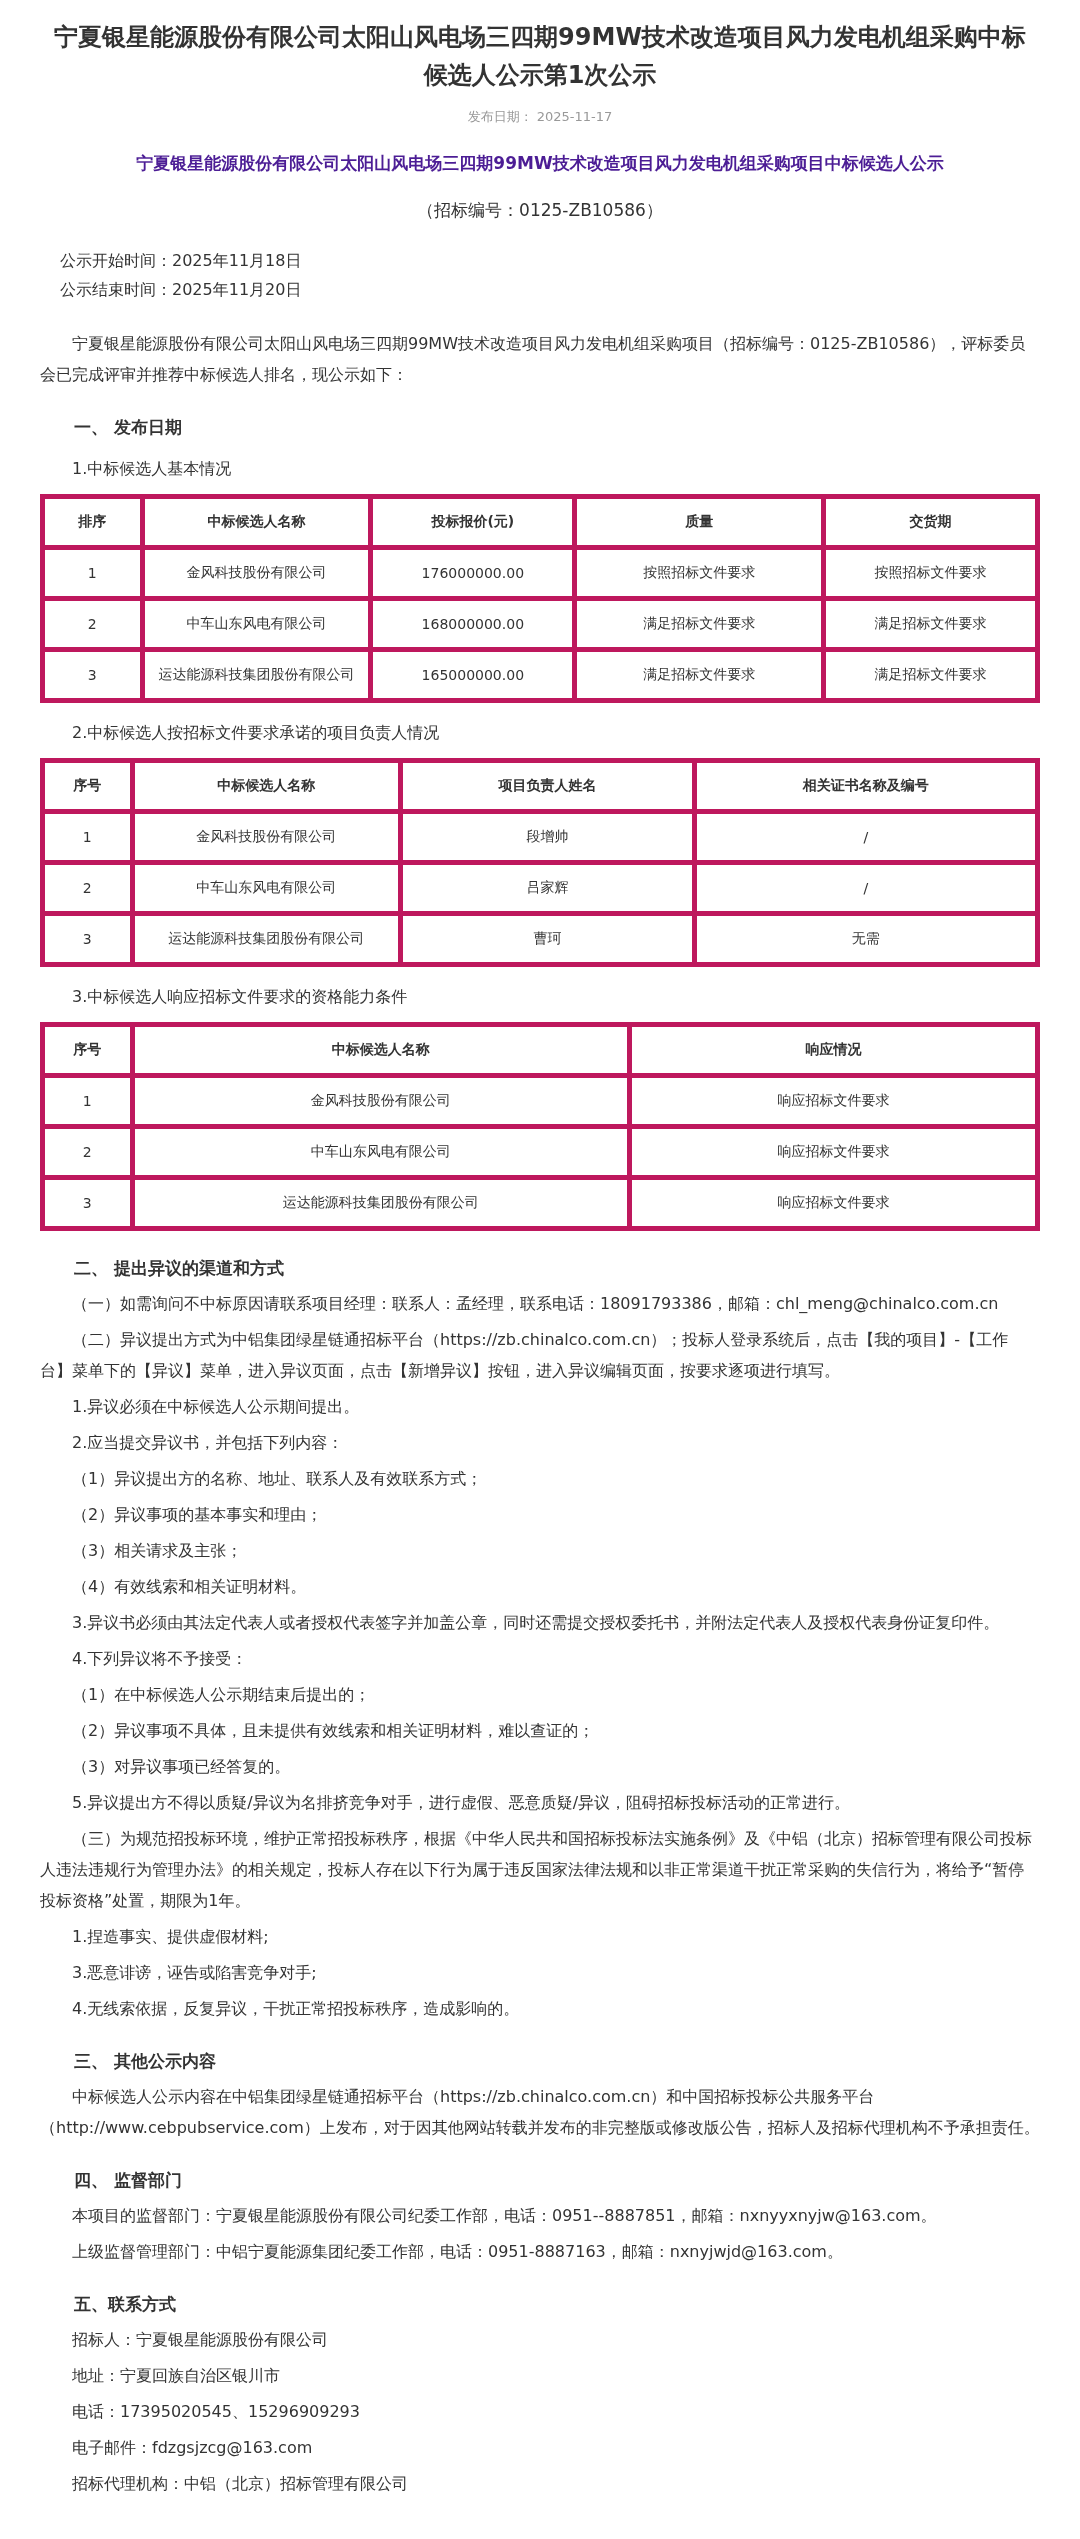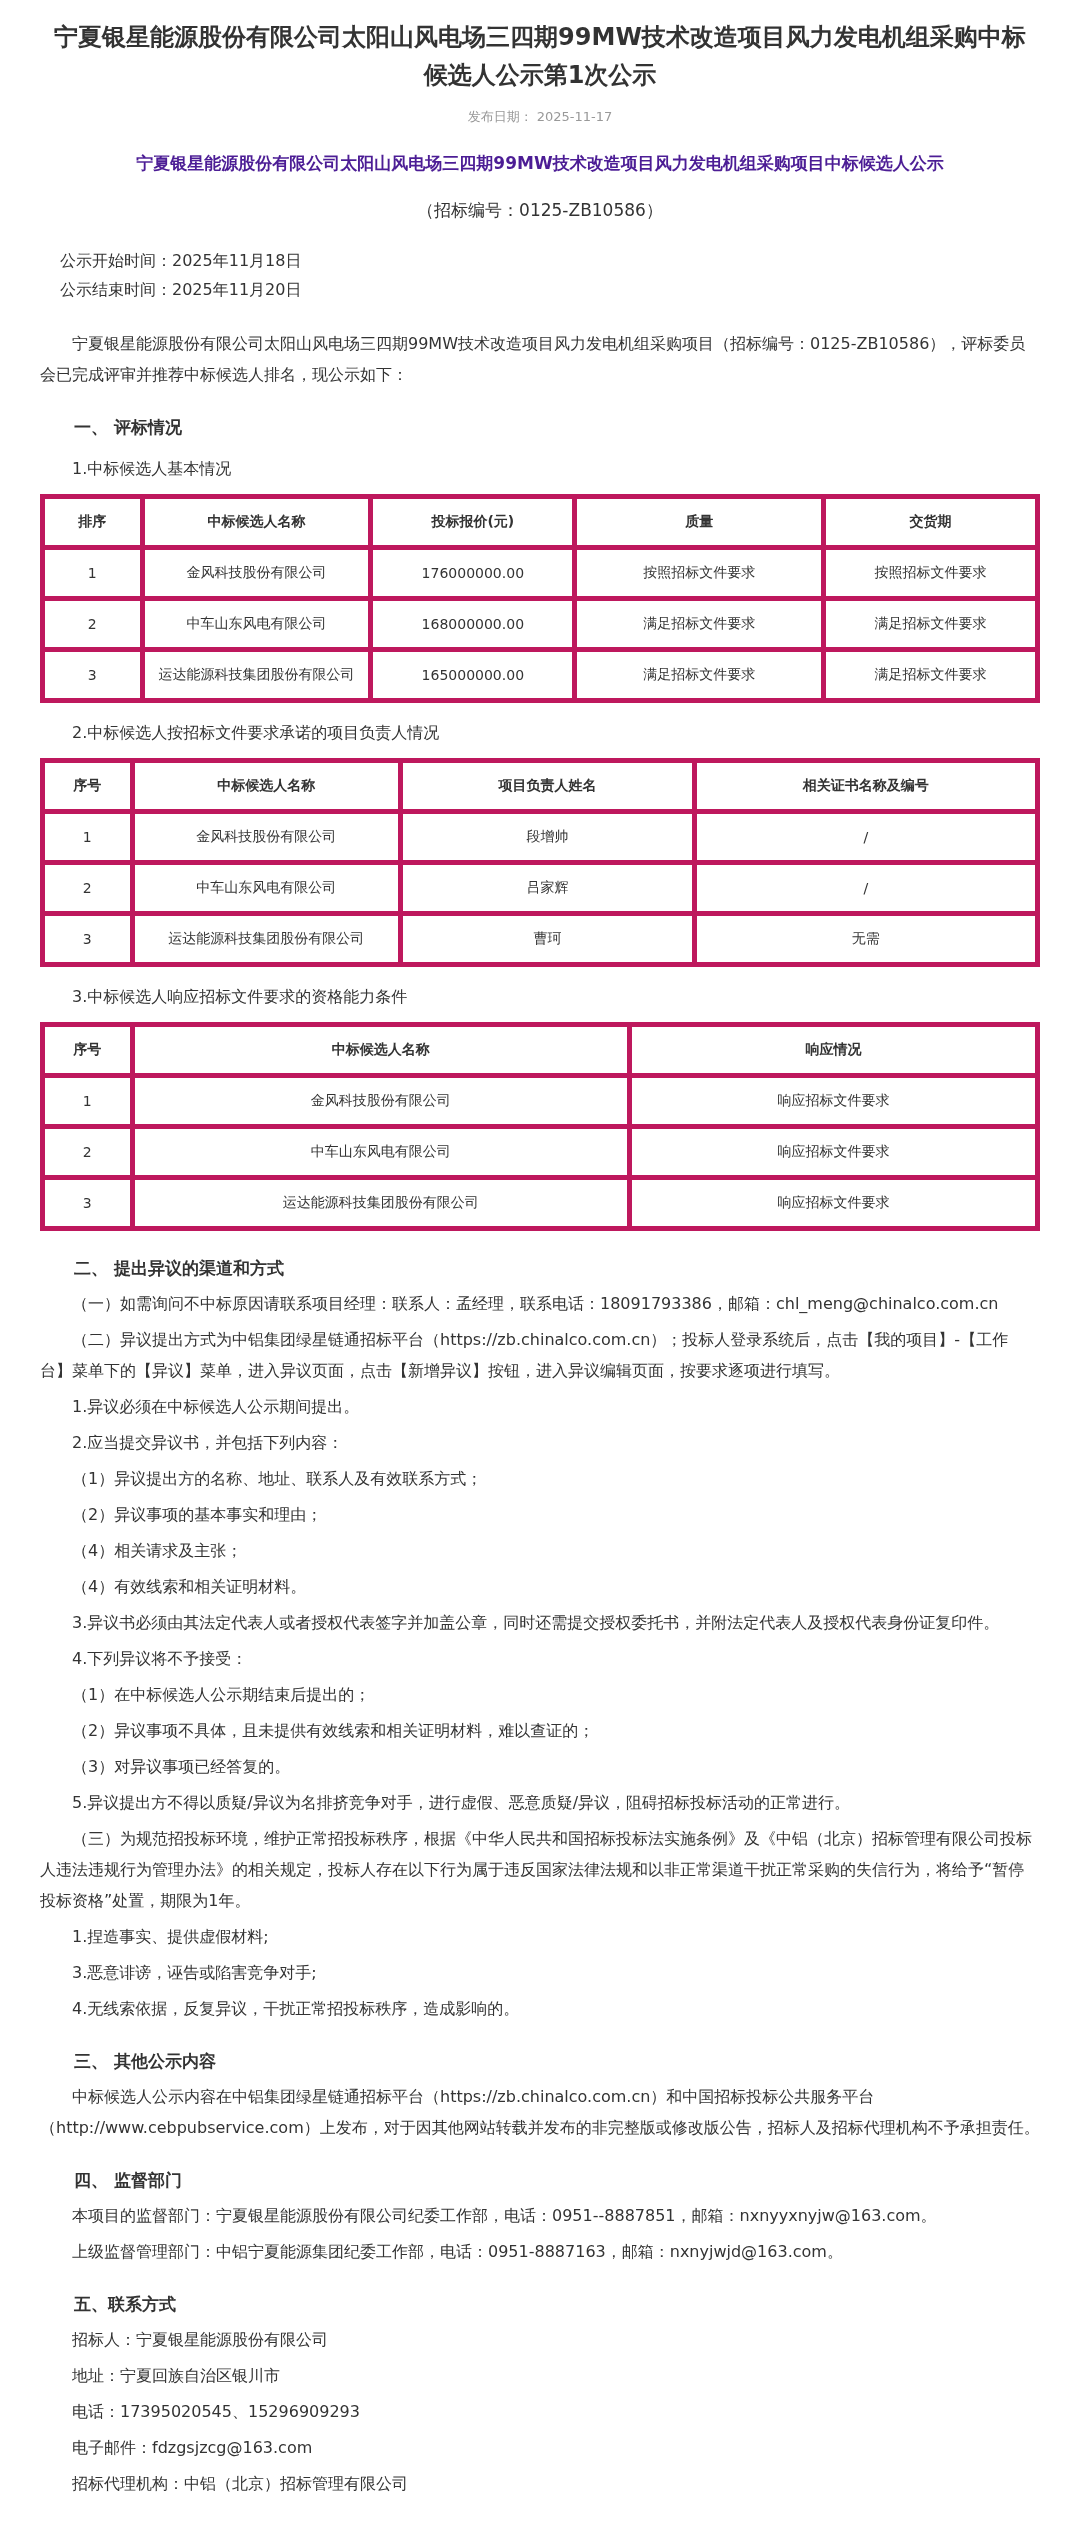--- a/index.html
+++ b/index.html
@@ -112,21 +112,21 @@
   <div class="sub-title">宁夏银星能源股份有限公司太阳山风电场三四期99MW技术改造项目风力发电机组采购项目中标候选人公示</div>
   <div class="tender-no">（招标编号：0125-ZB10586）</div>
 
   <div class="times">
     <p class="time-line">公示开始时间：2025年11月18日</p>
     <p class="time-line">公示结束时间：2025年11月20日</p>
   </div>
 
   <p class="body-text intro">宁夏银星能源股份有限公司太阳山风电场三四期99MW技术改造项目风力发电机组采购项目（招标编号：0125-ZB10586），评标委员会已完成评审并推荐中标候选人排名，现公示如下：</p>
 
-  <h2 class="sec-heading">一、 评标情况</h2>
+  <h2 class="sec-heading">一、 发布日期</h2>
 
   <h3 class="sub-heading">1.中标候选人基本情况</h3>
 
   <table class="data-table t1">
     <colgroup>
         <col class="c0">
         <col class="c1">
         <col class="c2">
         <col class="c3">
         <col class="c4">
@@ -239,21 +239,21 @@
   </table>
 
   <h2 class="sec-heading">二、 提出异议的渠道和方式</h2>
 
   <p class="body-text">（一）如需询问不中标原因请联系项目经理：联系人：孟经理，联系电话：18091793386，邮箱：chl_meng@chinalco.com.cn</p>
   <p class="body-text">（二）异议提出方式为中铝集团绿星链通招标平台（https://zb.chinalco.com.cn）；投标人登录系统后，点击【我的项目】-【工作台】菜单下的【异议】菜单，进入异议页面，点击【新增异议】按钮，进入异议编辑页面，按要求逐项进行填写。</p>
   <p class="body-text">1.异议必须在中标候选人公示期间提出。</p>
   <p class="body-text">2.应当提交异议书，并包括下列内容：</p>
   <p class="body-text">（1）异议提出方的名称、地址、联系人及有效联系方式；</p>
   <p class="body-text">（2）异议事项的基本事实和理由；</p>
-  <p class="body-text">（4）相关请求及主张；</p>
+  <p class="body-text">（3）相关请求及主张；</p>
   <p class="body-text">（4）有效线索和相关证明材料。</p>
   <p class="body-text">3.异议书必须由其法定代表人或者授权代表签字并加盖公章，同时还需提交授权委托书，并附法定代表人及授权代表身份证复印件。</p>
   <p class="body-text">4.下列异议将不予接受：</p>
   <p class="body-text">（1）在中标候选人公示期结束后提出的；</p>
   <p class="body-text">（2）异议事项不具体，且未提供有效线索和相关证明材料，难以查证的；</p>
   <p class="body-text">（3）对异议事项已经答复的。</p>
   <p class="body-text">5.异议提出方不得以质疑/异议为名排挤竞争对手，进行虚假、恶意质疑/异议，阻碍招标投标活动的正常进行。</p>
   <p class="body-text">（三）为规范招投标环境，维护正常招投标秩序，根据《中华人民共和国招标投标法实施条例》及《中铝（北京）招标管理有限公司投标人违法违规行为管理办法》的相关规定，投标人存在以下行为属于违反国家法律法规和以非正常渠道干扰正常采购的失信行为，将给予“暂停投标资格”处置，期限为1年。</p>
   <p class="body-text">1.捏造事实、提供虚假材料;</p>
   <p class="body-text">3.恶意诽谤，诬告或陷害竞争对手;</p>

